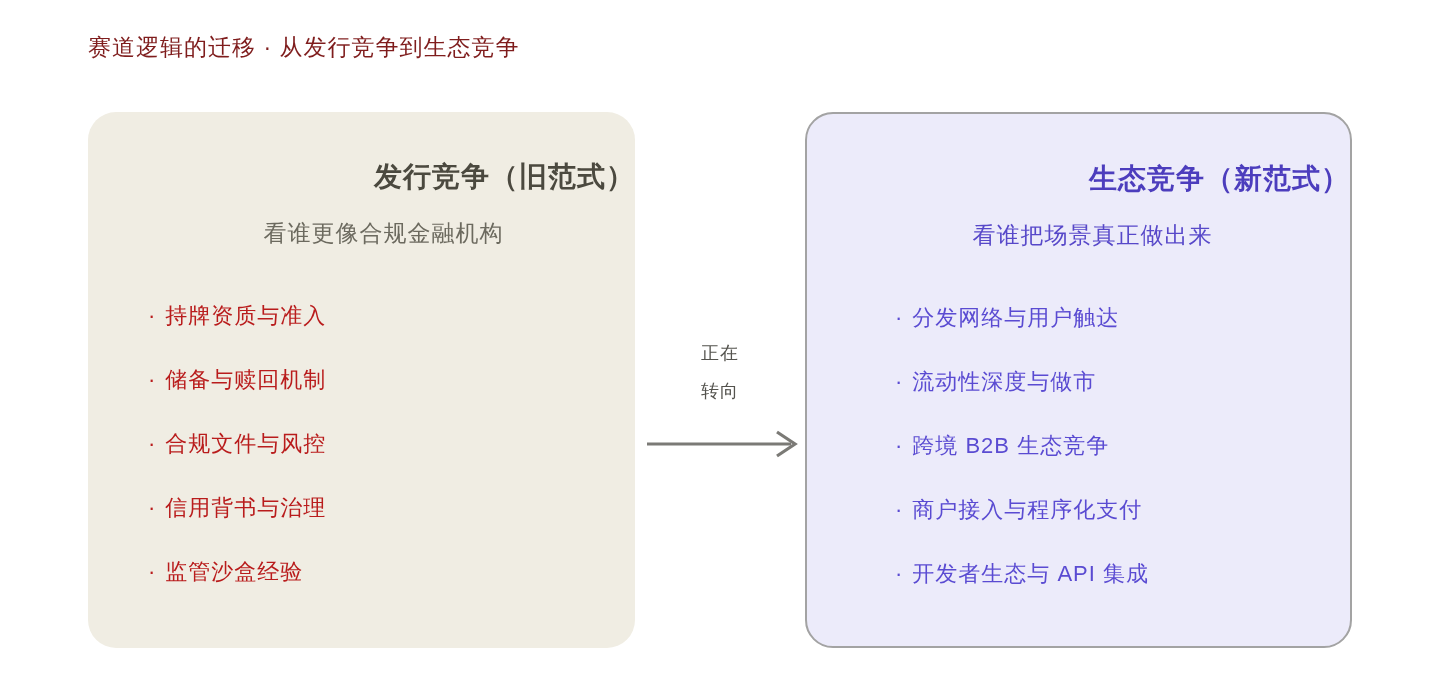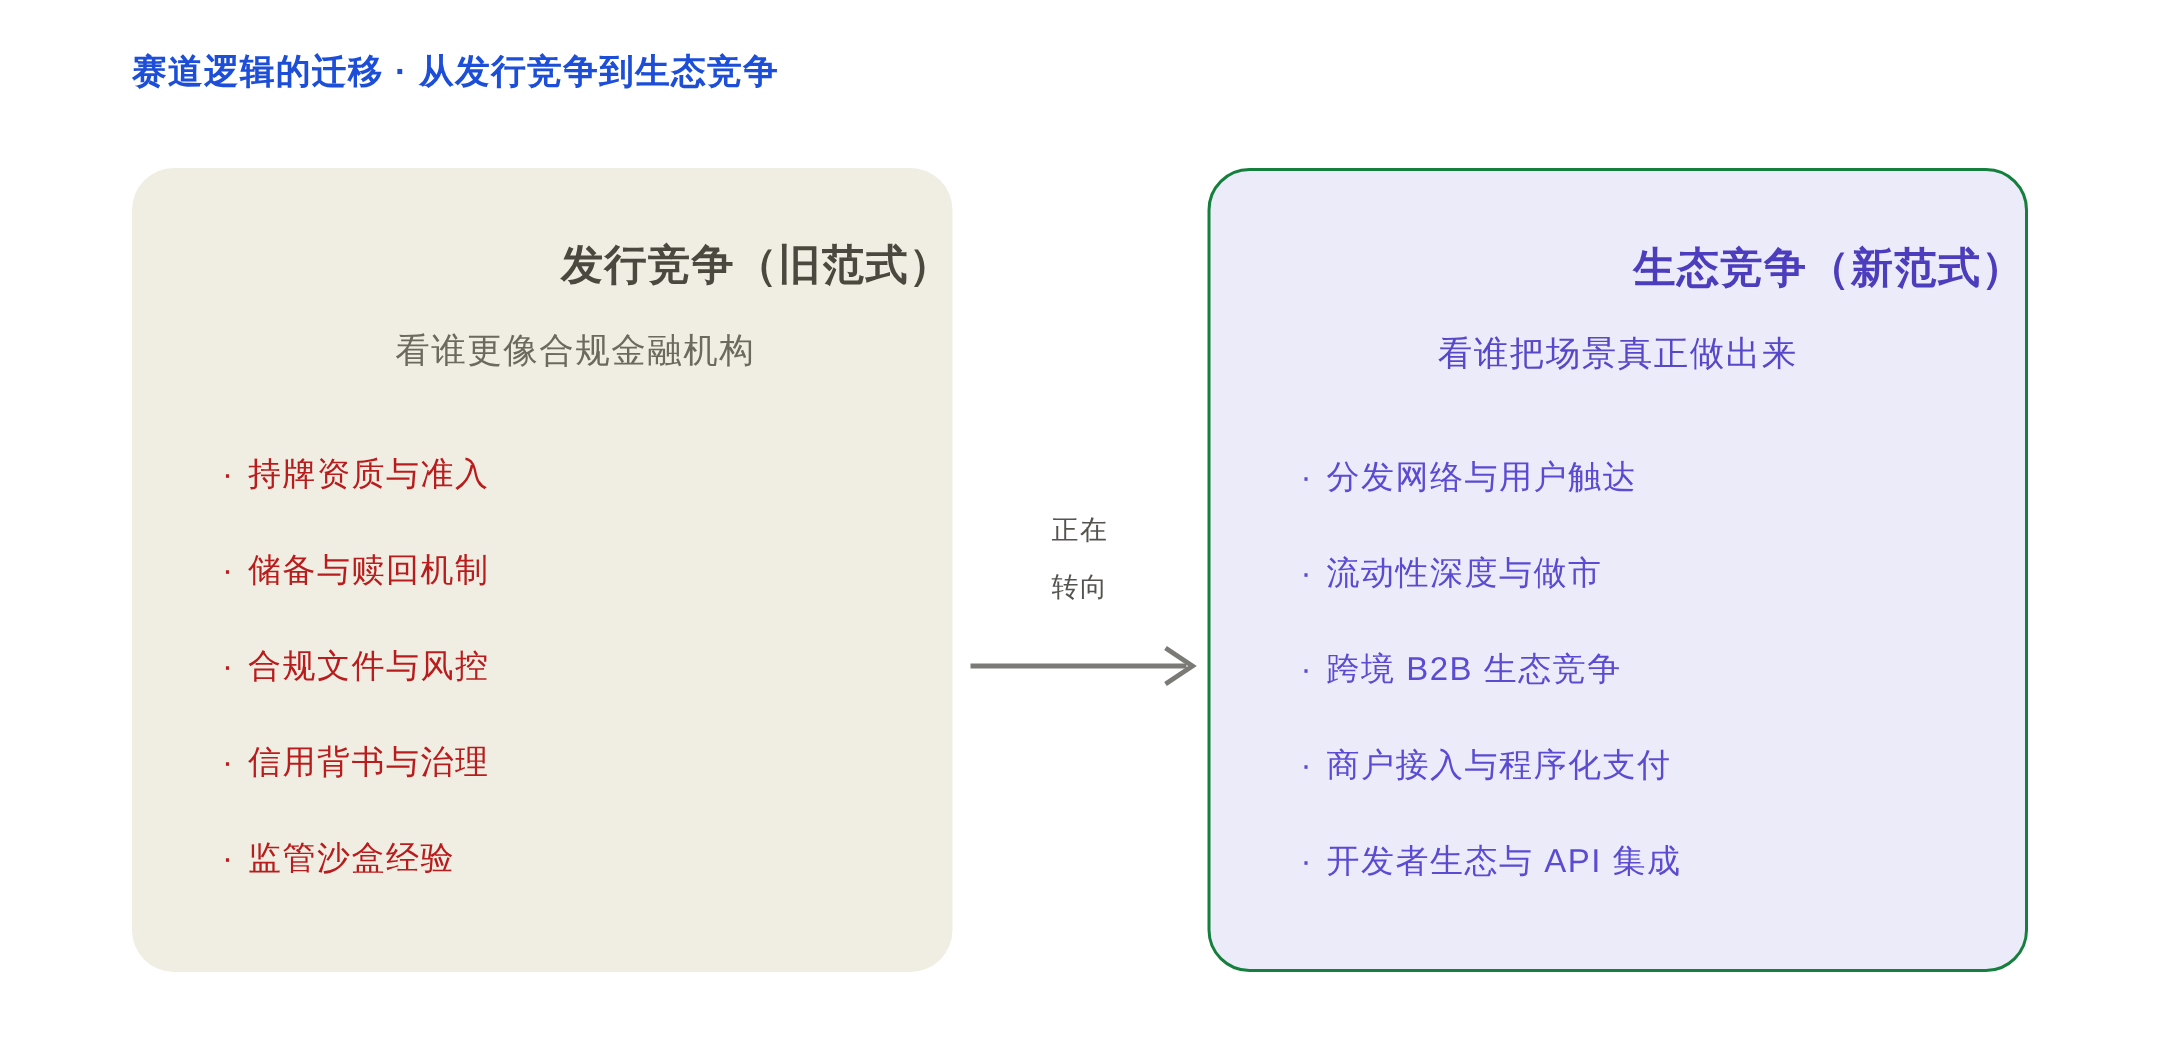--- a/index.html
+++ b/index.html
@@ -10,40 +10,41 @@
     background: #ffffff;
     font-family: "Liberation Sans", "DejaVu Sans", sans-serif;
     overflow: hidden;
     position: relative;
   }
   .page-title {
     position: absolute;
     left: 88px;
     top: 32px;
     font-size: 23px;
-    font-weight: 700;
-    color: #1d4ed8;
+    font-weight: 400;
+    color: #7f1d1d;
     letter-spacing: 1px;
   }
   .card {
     position: absolute;
     top: 112px;
     width: 547px;
     height: 536px;
     border-radius: 28px;
     box-sizing: border-box;
   }
   .card-old {
     left: 88px;
     background: #f0ede3;
   }
   .card-new {
     left: 805px;
     background: #ecebfa;
-    border: 2px solid #15803d;
+    border: 2px solid #a3a3a3;
+    padding-left: 28px;
   }
   .card-title {
     margin-top: 46px;
     text-align: right;
     font-size: 28px;
     font-weight: 700;
     letter-spacing: 1px;
   }
   .card-old .card-title { color: #4b493f; }
   .card-new .card-title { color: #4c3dbd; }

